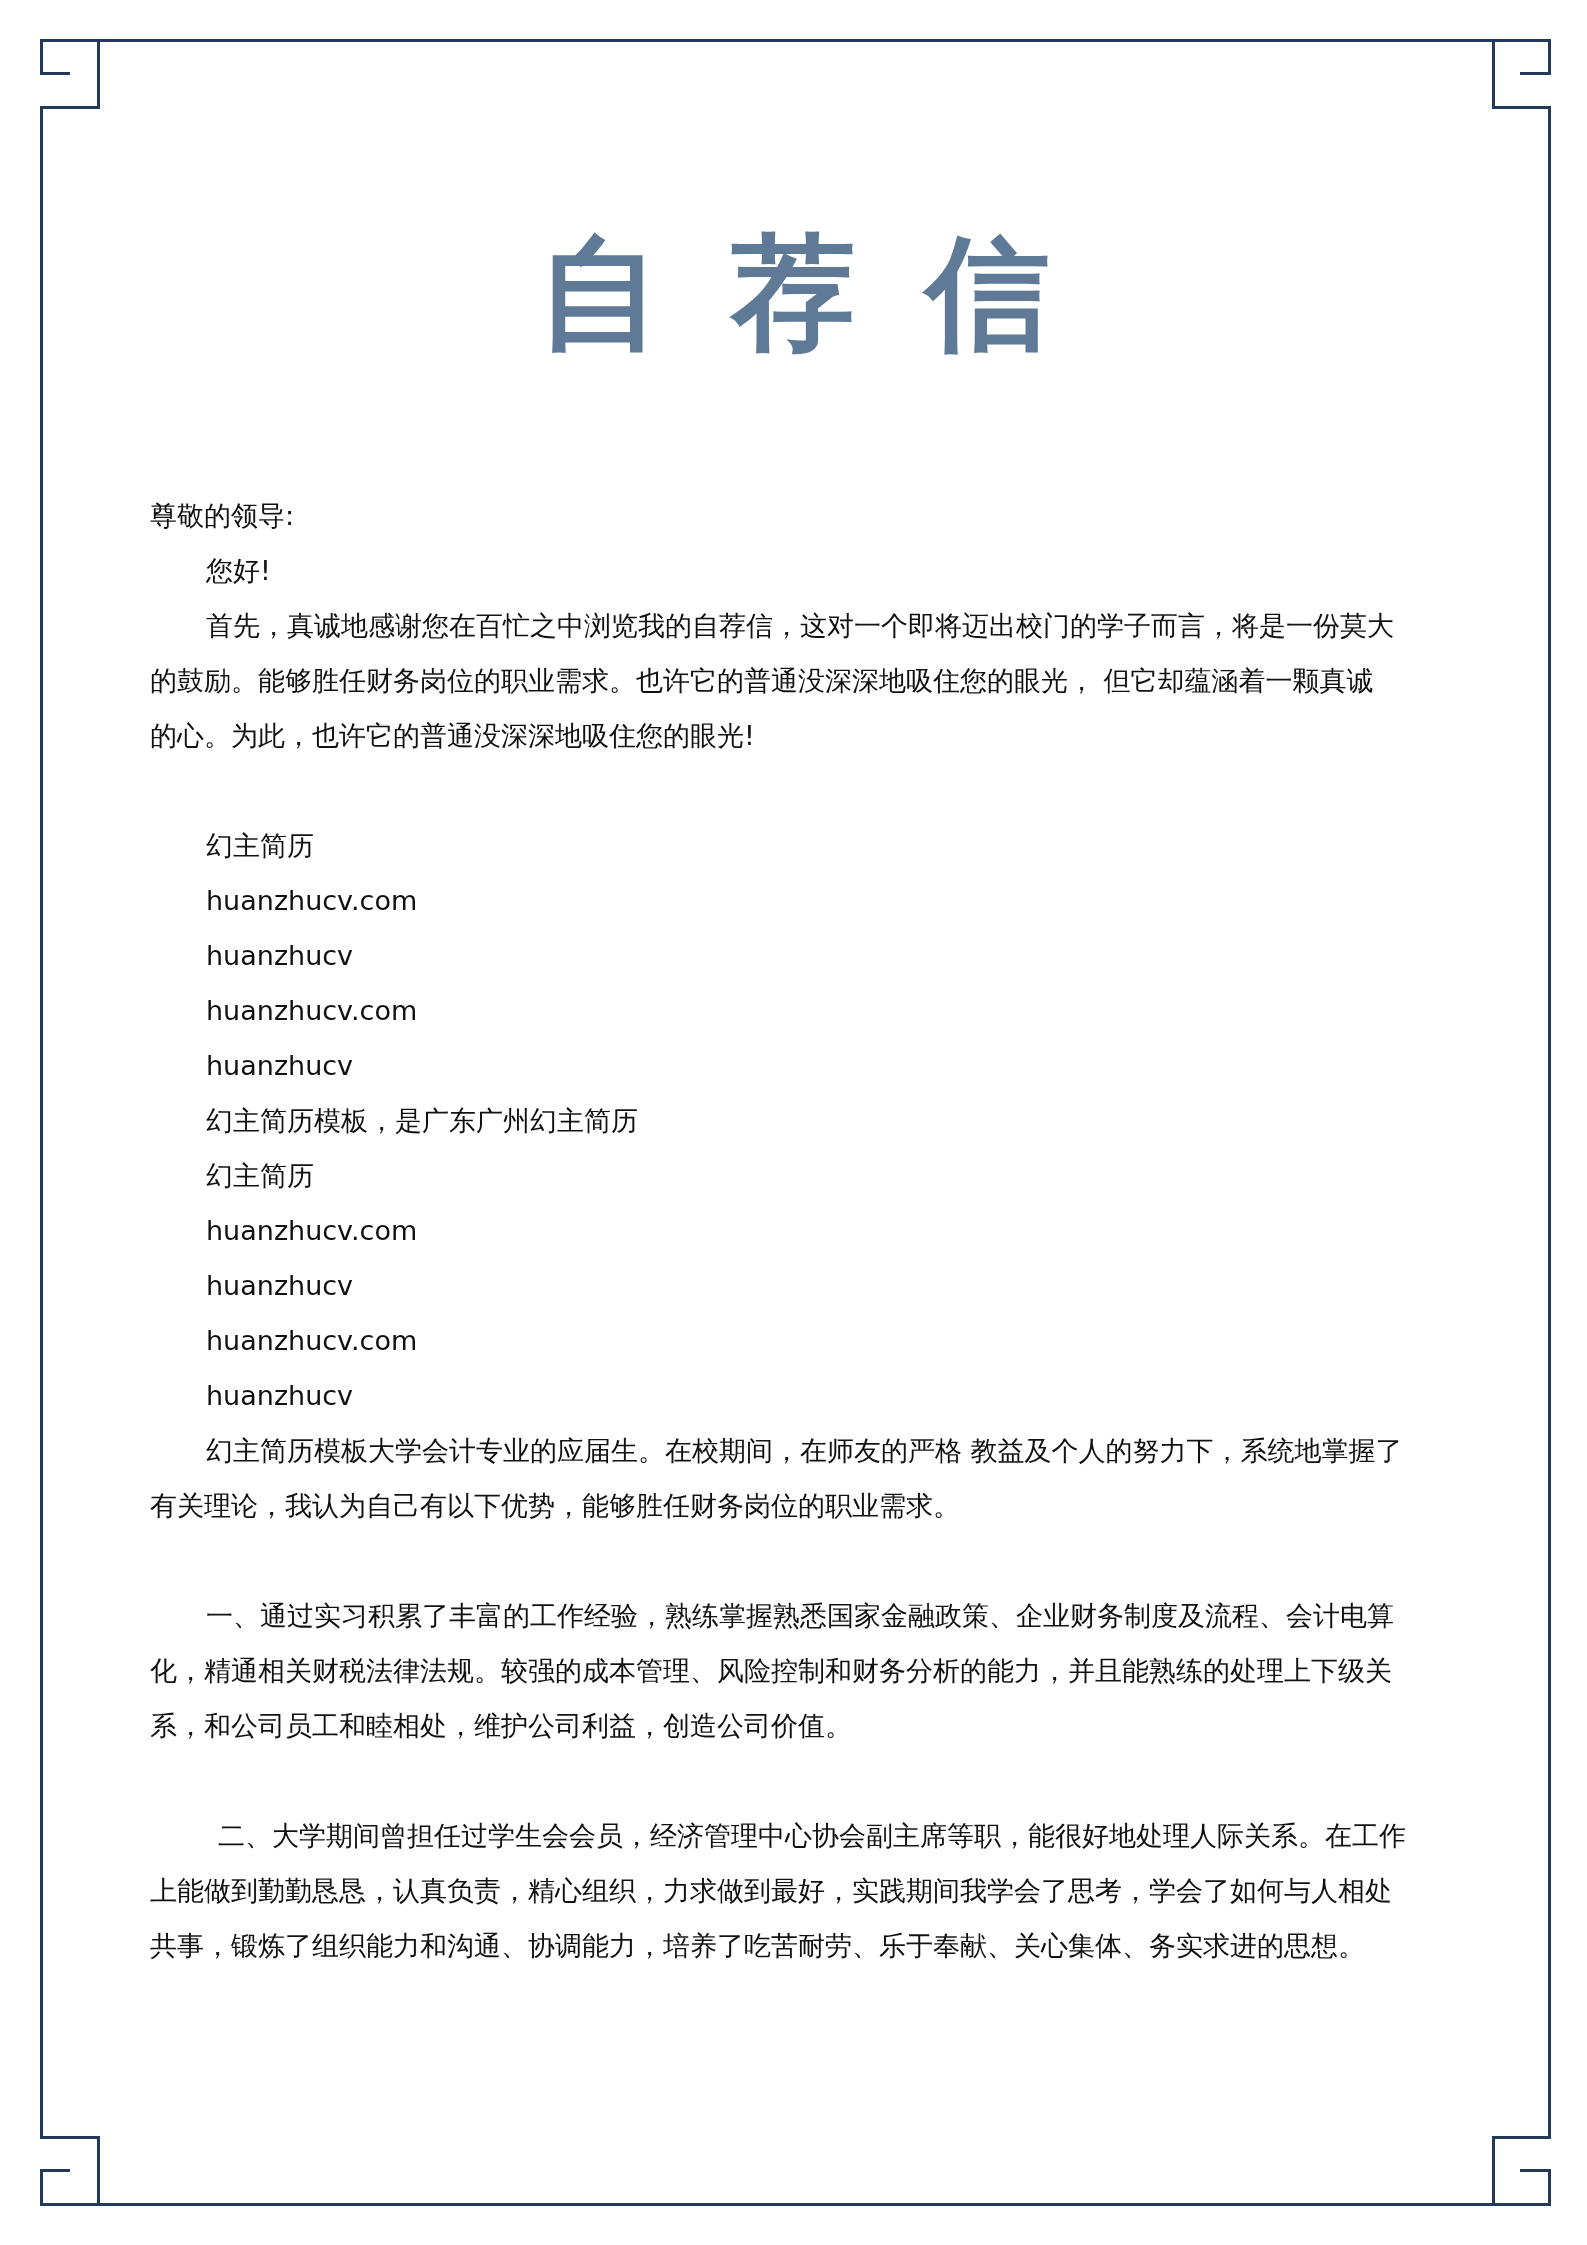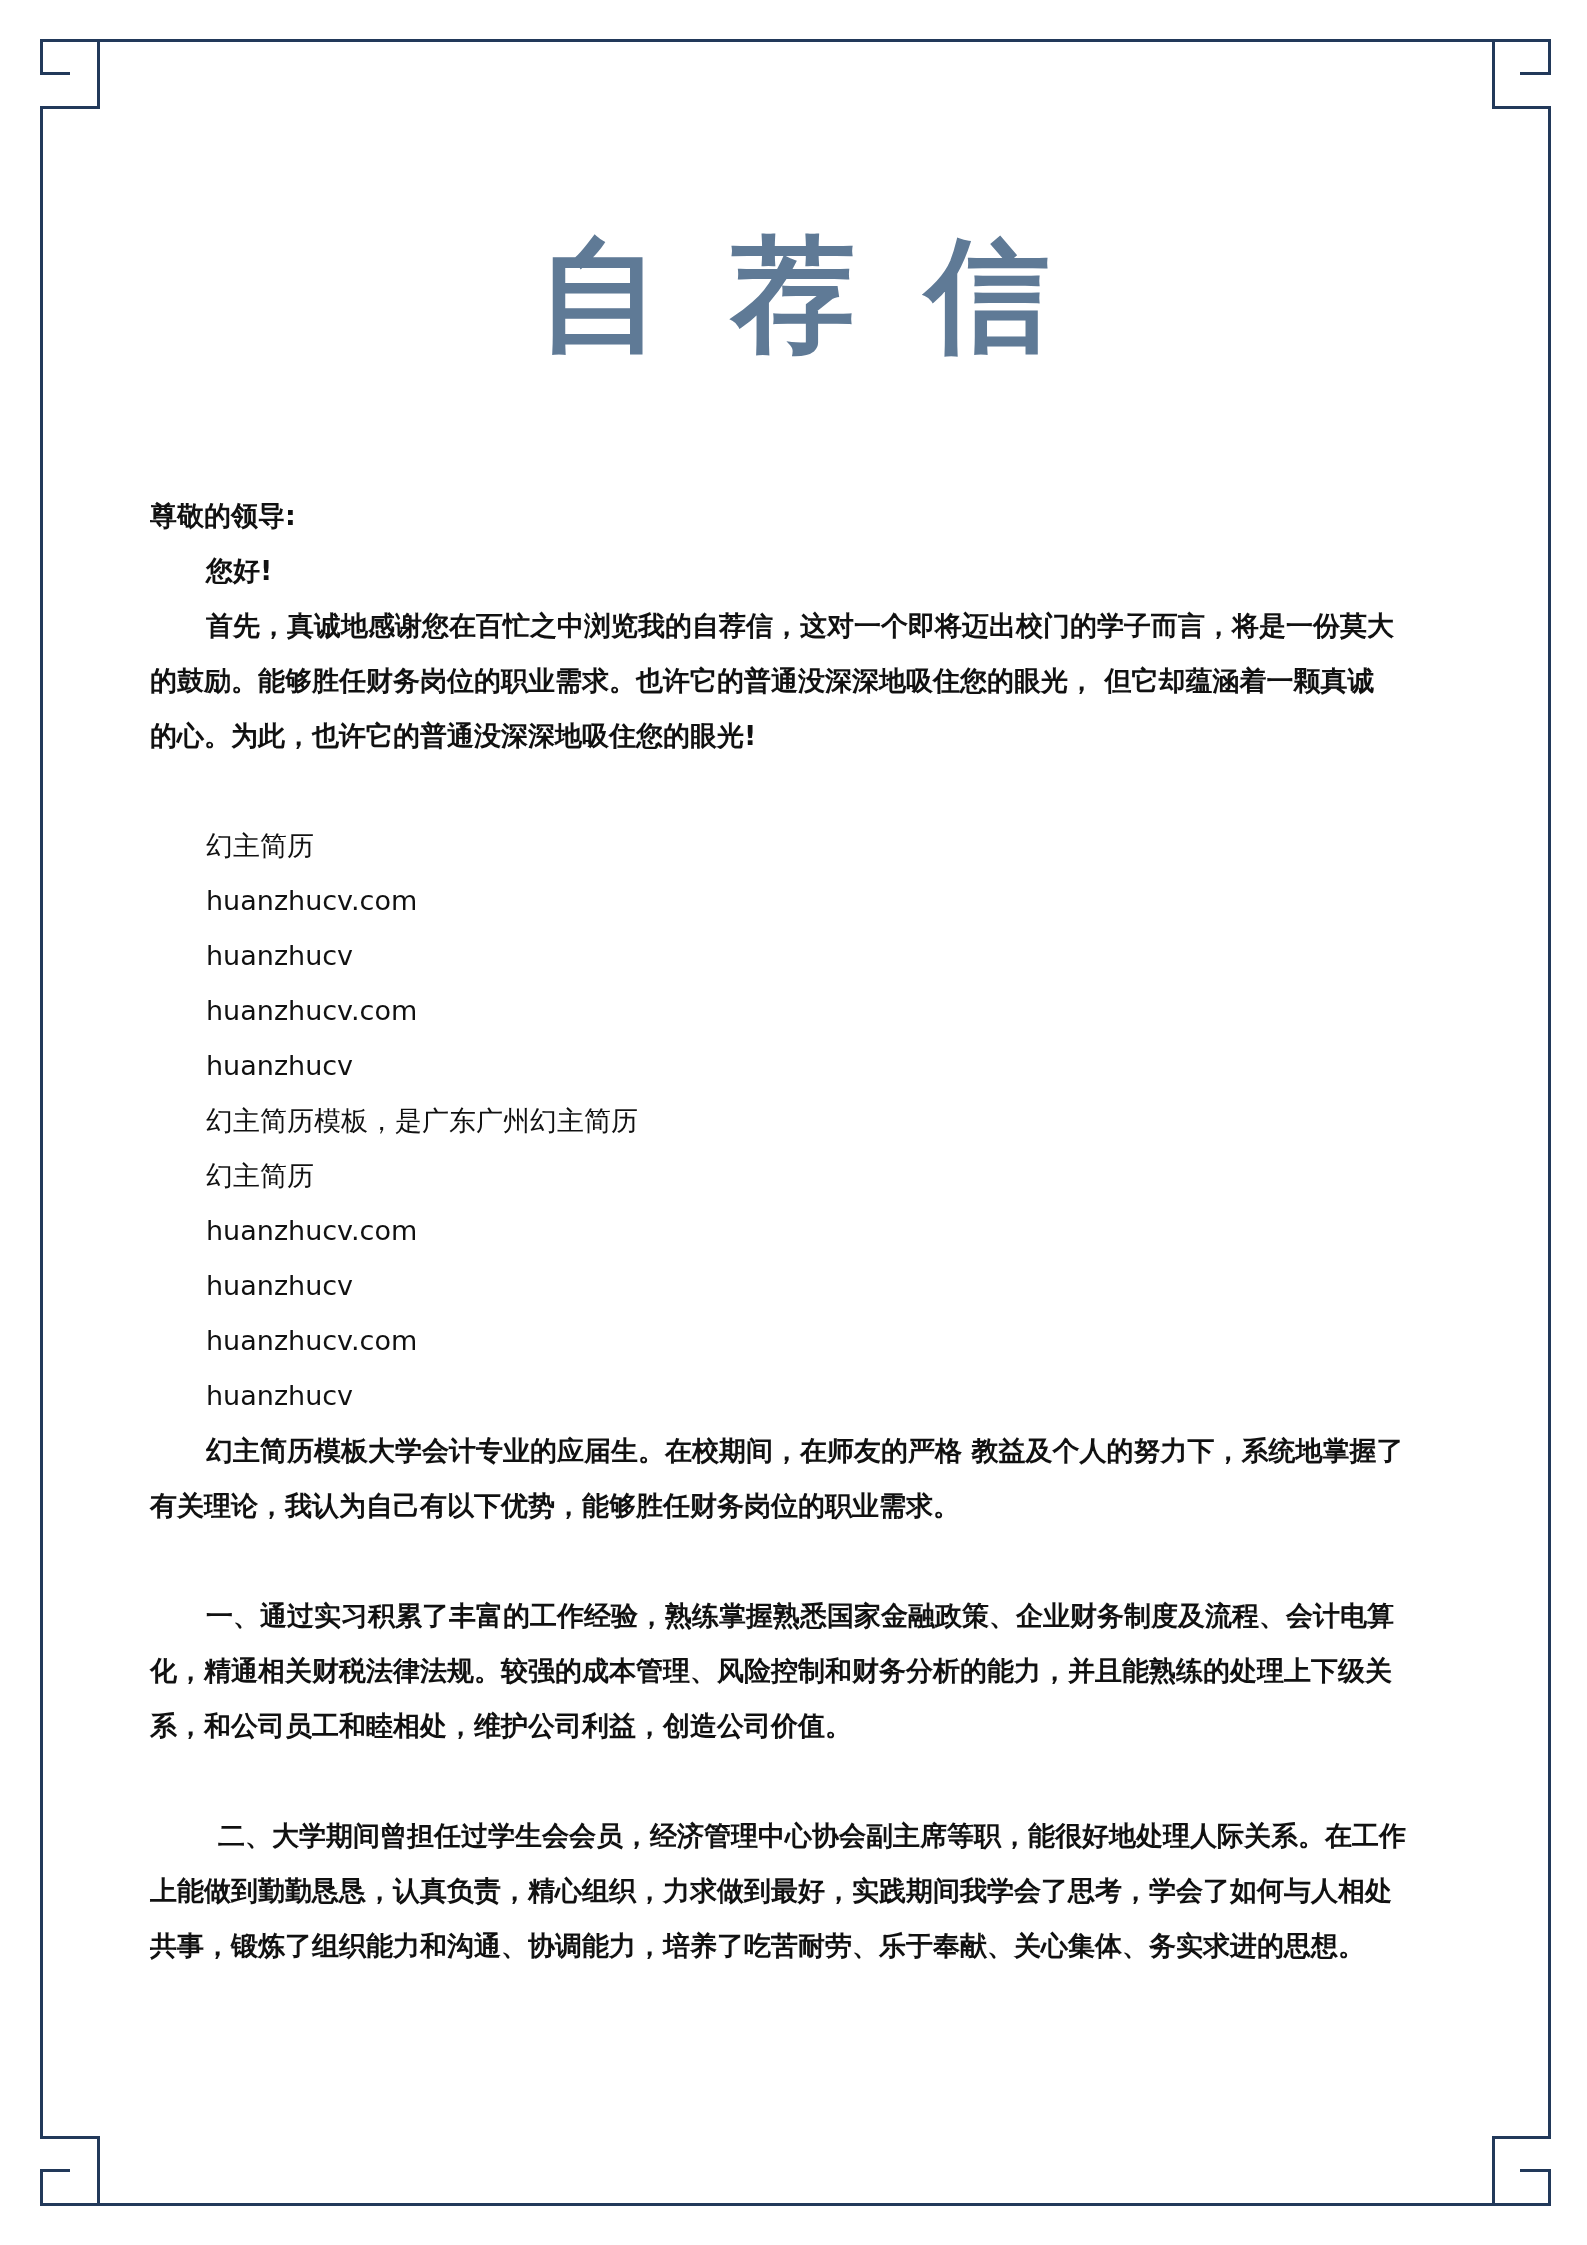--- a/index.html
+++ b/index.html
@@ -1,25 +1,25 @@
 <!DOCTYPE html>
 <html><head>
 <meta charset="utf-8">
 <style>
   html, body { margin:0; padding:0; background:#ffffff; }
   body { width:1587px; height:2245px; position:relative; overflow:hidden;
          font-family: "DejaVu Sans", "Liberation Sans", sans-serif; color:#111; }
   .frame-line { position:absolute; background:#22395a; }
   .title { position:absolute; left:0; top:205px; width:1587px; text-align:center;
-           font-family: Liberation Sans, sans-serif; font-weight:bold;
+           font-family: Liberation Serif, serif; font-weight:bold;
            font-size:124px; letter-spacing:70px; line-height:180px; color:#5f7a96;
            padding-left:70px; box-sizing:border-box; }
   .body-text { position:absolute; left:150px; top:488px; width:1300px;
                font-size:27px; line-height:55px; }
-  .line { display:block; white-space:nowrap; height:55px;font-weight:bold; }
+  .line { display:block; white-space:nowrap; height:55px; }
   .indent { text-indent:56px; }
   .indent2 { text-indent:68px; }
   .sub { display:block; padding-left:56px; height:55px; white-space:nowrap; }
   .gap { display:block; height:55px; }
 </style>
 </head>
 <body>
 
 <div>
 

